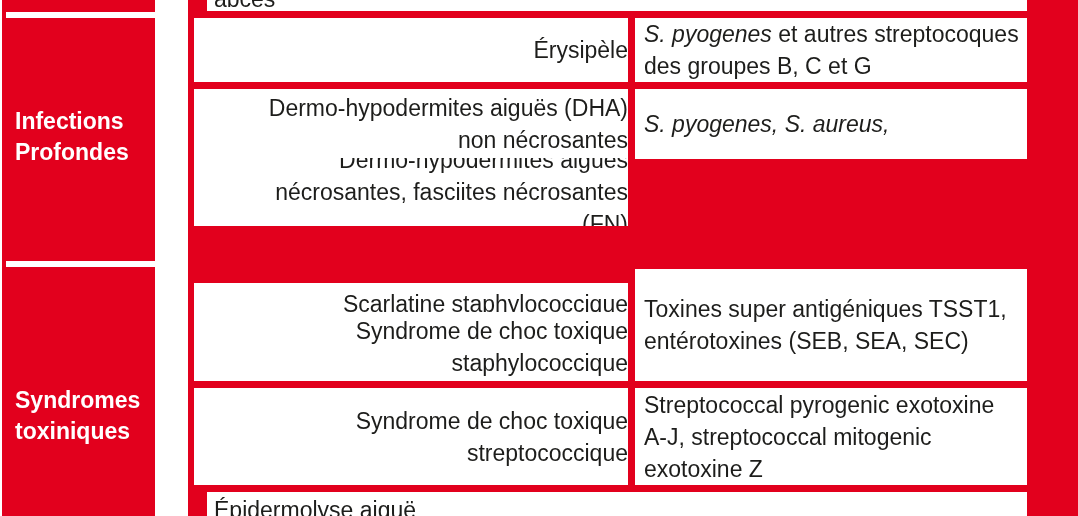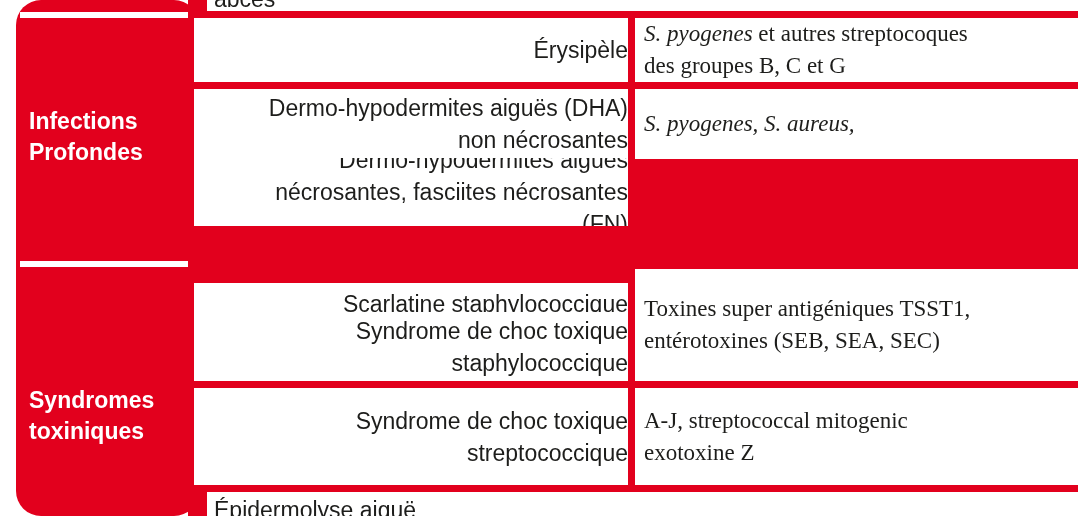--- a/index.html
+++ b/index.html
@@ -3,32 +3,32 @@
 <meta charset="utf-8">
 <style>
   html,body{margin:0;padding:0;background:#fff;}
   .screen{
     position:relative;width:1078px;height:516px;background:#ffffff;
     overflow:hidden;
     font-family:"Liberation Sans","DejaVu Sans",sans-serif;
     color:var(--text,#1d1d1b);
   }
   
-  .red-col{position:absolute;left:16px;top:0;width:183px;height:516px;background:var(--red,#e2001d);border-radius:25px;}
+  .red-col{position:absolute;left:2px;top:0;width:153px;height:516px;background:var(--red,#e2001d);}
   .cat-divider{position:absolute;left:4px;right:0;height:6px;background:#ffffff;}
   .cat-label{position:absolute;left:13px;color:#ffffff;font-weight:bold;font-size:23px;line-height:31px;}
   
   .table-bg{position:absolute;left:188px;top:0;width:890px;height:516px;background:var(--red,#e2001d);}
   .cell{
     position:absolute;background:#ffffff;box-sizing:border-box;
     display:flex;flex-direction:column;justify-content:center;
     overflow:hidden;font-size:23px;line-height:32px;
   }
   .cell.mid{left:194px;width:434px;padding-left:7px;align-items:flex-end;}
-  .cell.right{left:635px;width:444px;padding-left:9px;font-family:Liberation Serif, serif;}
+  .cell.right{left:635px;width:392px;padding-left:9px;}
   .cell.block{display:block;margin-left:13px;}
   .line{white-space:nowrap;}
   .it{font-style:italic;}
   .r0 .line{margin-top:-17px;}  
   .r7 .line{margin-top:2px;}    
 </style>
 </head>
 <body>
 
 <div class="screen">
@@ -89,20 +89,21 @@
   <div class="cell mid" style="top:312px;height:69px">
       <div class="line"><span>Syndrome de choc toxique</span></div>
       <div class="line"><span>staphylococcique</span></div>
     </div>
 
   <div class="cell mid" style="top:388px;height:97px">
       <div class="line"><span>Syndrome de choc toxique</span></div>
       <div class="line"><span>streptococcique</span></div>
     </div>
   <div class="cell right" style="top:388px;height:97px">
+      <div class="line"><span>Streptococcal pyrogenic exotoxine</span></div>
       <div class="line"><span>A-J, streptococcal mitogenic</span></div>
       <div class="line"><span>exotoxine Z</span></div>
     </div>
 
   <div class="cell mid block r7" style="top:492px;height:24px">
       <div class="line"><span>Épidermolyse aiguë</span></div>
     </div>
   <div class="cell right" style="top:492px;height:24px"></div>
 
 </div>

